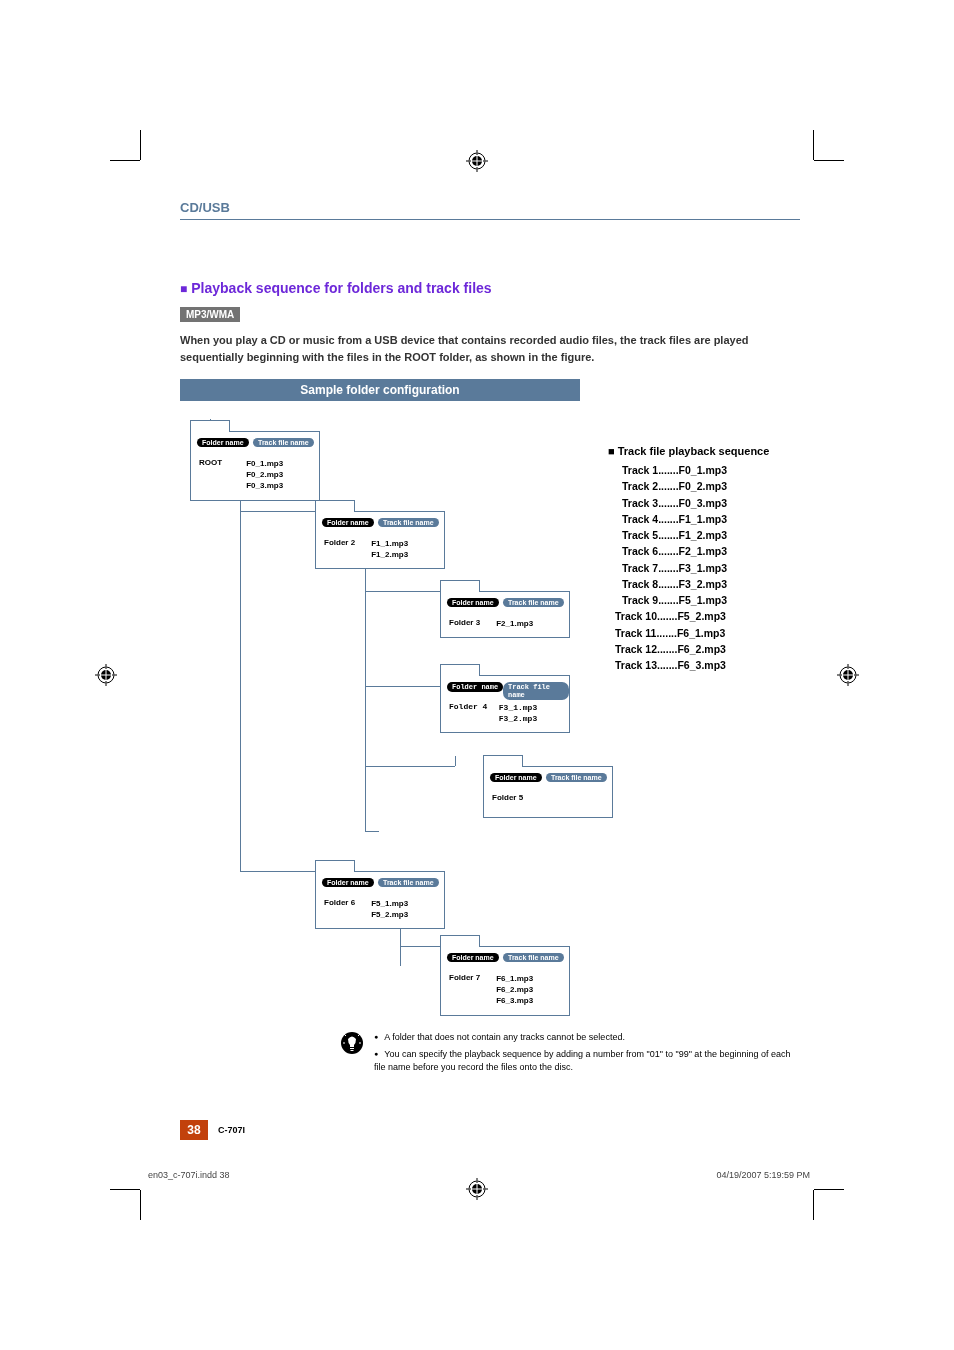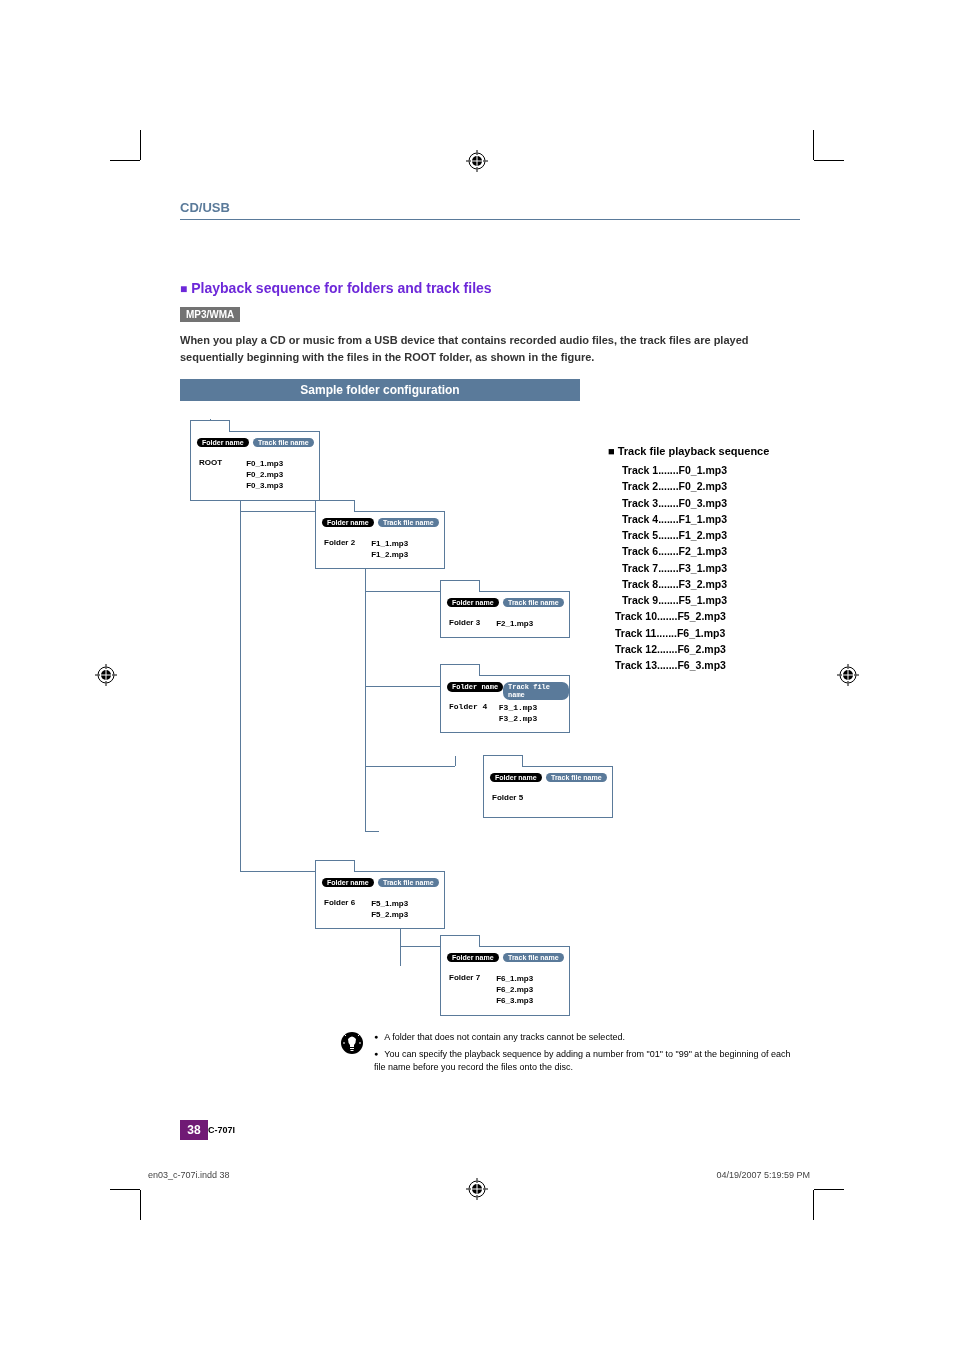--- a/index.html
+++ b/index.html
@@ -148,29 +148,30 @@
   .note-list li::before { content: "●"; font-size: 7px; margin-right: 6px; position: relative; top: -1px; }
 
   .page-footer {
     position: absolute;
     bottom: 210px;
     left: 180px;
     display: flex;
     align-items: center;
   }
   .page-num-box {
-    background: #701a75;
+    background: #c2410c;
     color: #fff;
     font-weight: bold;
     font-size: 12px;
     width: 28px;
     height: 20px;
     display: flex;
     align-items: center;
     justify-content: center;
+    margin-right: 10px;
   }
   .model { font-size: 9px; font-weight: bold; }
 
   .print-footer {
     position: absolute;
     bottom: 170px;
     left: 148px;
     right: 144px;
     display: flex;
     justify-content: space-between;

